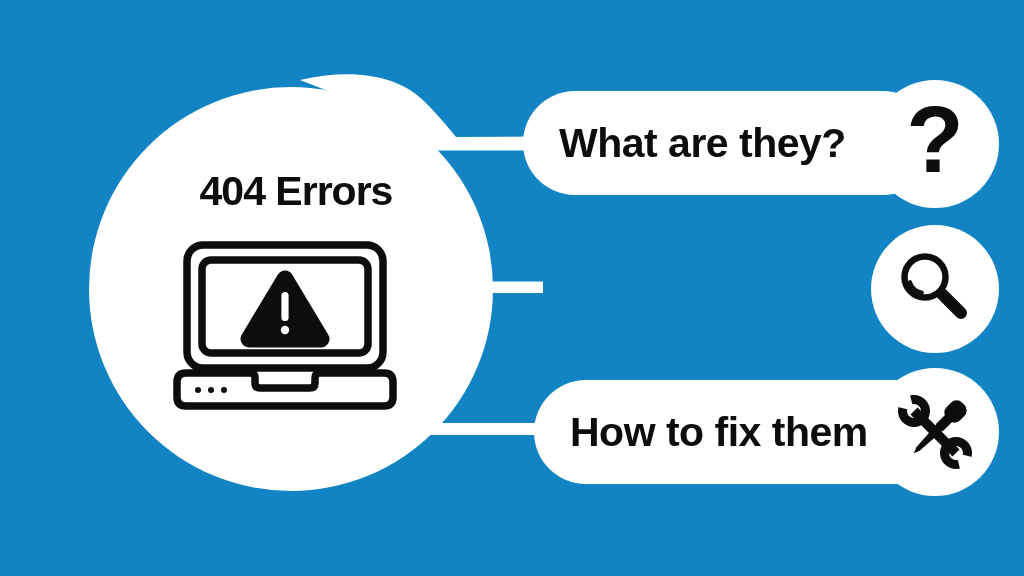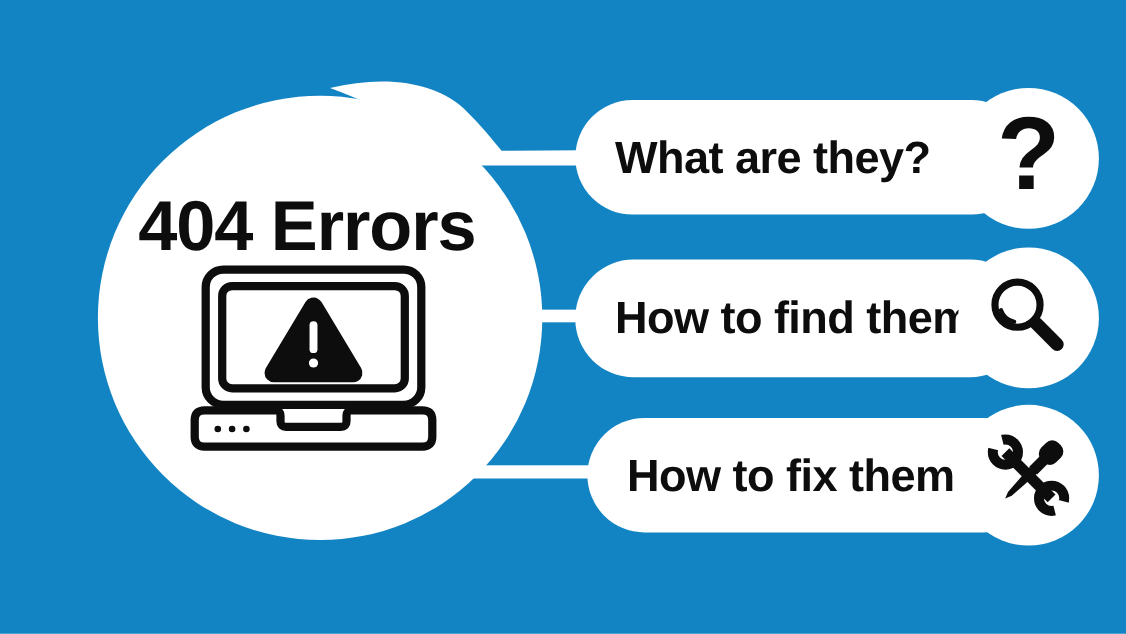--- a/index.html
+++ b/index.html
@@ -15,23 +15,23 @@
     overflow:hidden;
     font-family:"Liberation Sans","DejaVu Sans",sans-serif;
   }
   .abs{position:absolute;}
   
   .hub-circle{
     left:89px;top:87px;width:404px;height:404px;
     background:var(--shape);border-radius:50%;
   }
   .hub-title{
-    left:79px;top:168px;width:400px;
+    left:96px;top:168px;width:400px;
     text-align:center;
-    font-size:64px;font-weight:800;letter-spacing:-1px;
+    font-size:41px;font-weight:800;letter-spacing:-1px;
     color:var(--ink);
   }
   .laptop-icon{left:165px;top:235px;width:240px;height:185px;}
   
   .connector-layer{left:0;top:0;width:1024px;height:576px;}
   
   .pill-body{
     background:var(--shape);
     display:flex;align-items:center;
     padding-left:36px;box-sizing:border-box;
@@ -95,23 +95,20 @@
     <circle cx="59" cy="155" r="3" fill="#0d0d0d"></circle>
   </svg>
 
   <div class="abs pill-body pill-body-1">
     <span class="pill-label">What are they?</span>
   </div>
   <div class="abs bulge bulge-1">
     <span class="qmark">?</span>
   </div>
 
-  <div class="abs pill-body pill-body-2">
-    <span class="pill-label">How to find them</span>
-  </div>
   <div class="abs bulge bulge-2">
     <svg class="icon-svg" width="80" height="80" viewBox="0 0 80 80" xmlns="http://www.w3.org/2000/svg">
       <circle cx="30" cy="28" r="20.5" fill="none" stroke="#0d0d0d" stroke-width="6.5"></circle>
       <path d="M 15 33 A 16 16 0 0 0 27 43.5" fill="none" stroke="#0d0d0d" stroke-width="3.8" stroke-linecap="round"></path>
       <line x1="47" y1="45" x2="66" y2="64" stroke="#0d0d0d" stroke-width="12" stroke-linecap="round"></line>
     </svg>
   </div>
 
   <div class="abs pill-body pill-body-3">
     <span class="pill-label">How to fix them</span>

